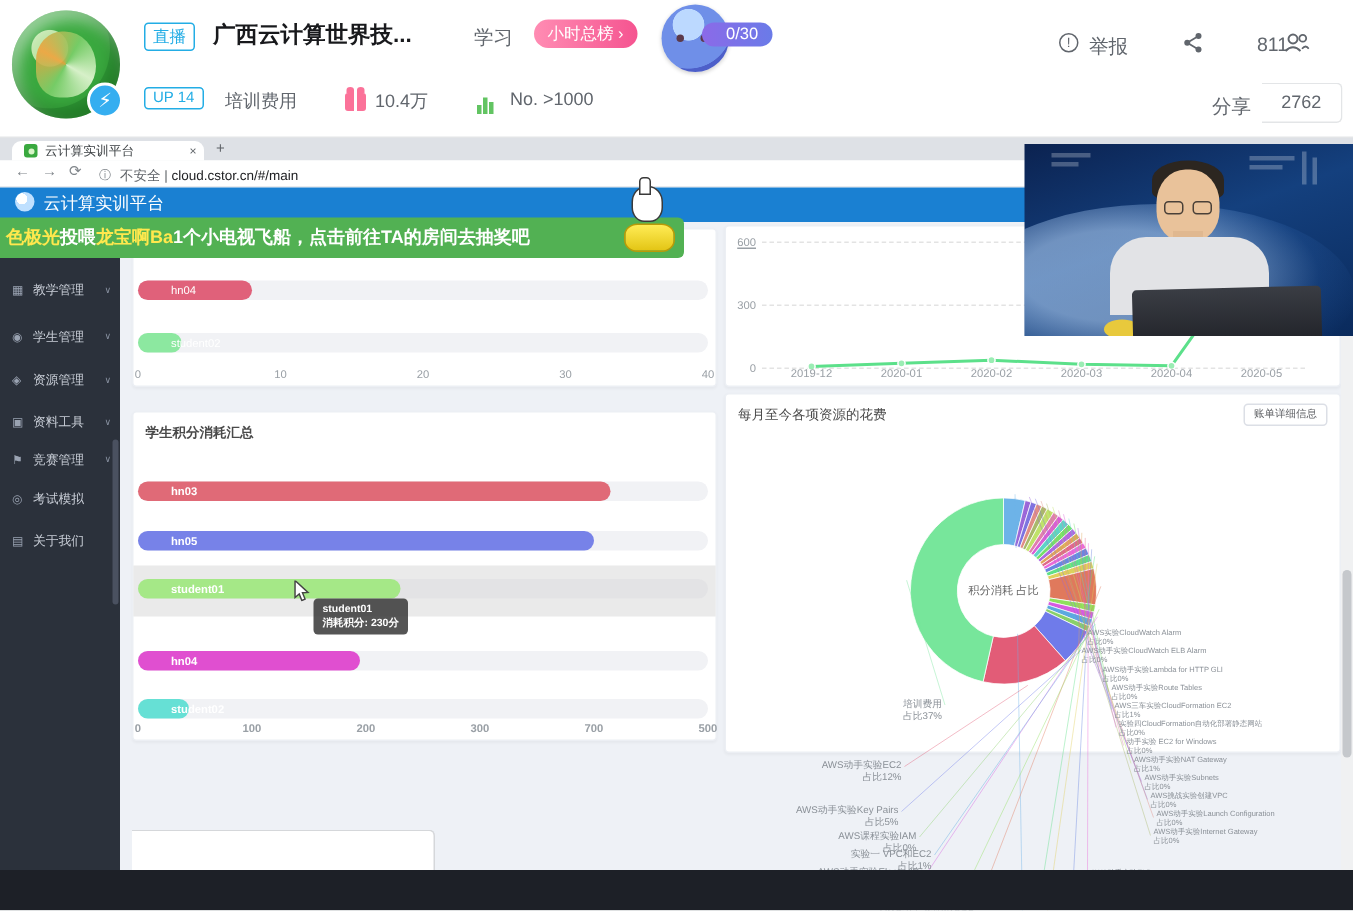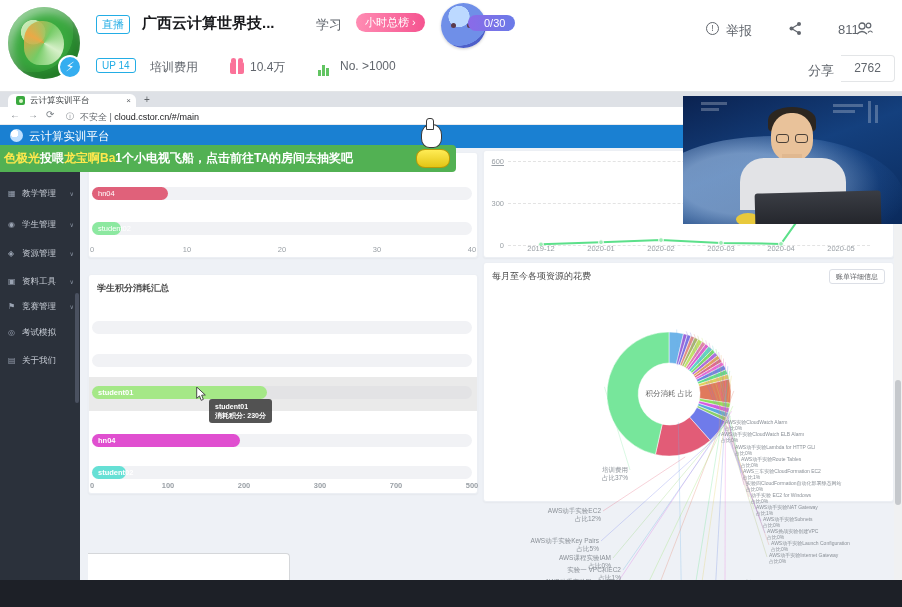--- a/index.html
+++ b/index.html
@@ -47,21 +47,21 @@
   #bluebar .cloud{display:inline-block;width:13px;height:13px;border-radius:50%;background:radial-gradient(circle at 35% 35%,#fff 0 30%,#bfe0ff 31% 100%);vertical-align:-2px;margin:0 6px 0 10px;}
   #sidebar{position:absolute;left:0;top:47px;width:80px;height:408px;background:#2b313b;}
   .side-item{position:absolute;left:0;width:80px;height:15px;color:#c8cdd6;font-size:8.5px;line-height:15px;cursor:pointer;}
   .si-ic{position:absolute;left:8px;font-size:8px;color:#9aa3b2;}
   .si-lb{position:absolute;left:22px;}
   .si-ch{position:absolute;right:6px;font-size:6px;color:#8a93a3;top:1px;}
   #side-thumb{position:absolute;left:75px;top:168px;width:4px;height:110px;background:#4a5160;border-radius:2px;}
   .panel{position:absolute;background:#fff;border:1px solid #eceff4;border-radius:3px;box-shadow:0 1px 2px rgba(0,0,0,.04);}
   .ptitle{position:absolute;left:8px;top:7px;font-size:9px;color:#4a4a4a;}
   .track{position:absolute;height:13px;background:#f1f2f5;border-radius:7px;width:380px;left:3px;}
-  .bar{position:absolute;height:13px;border-radius:7px;color:#fff;font-size:7.5px;line-height:13px;padding-left:6px;white-space:nowrap;}
+  .bar{position:absolute;height:13px;border-radius:7px;color:#fff;font-size:7.5px;line-height:13px;padding-left:22px;white-space:nowrap;}
   .tick{position:absolute;font-size:7.5px;color:#9aa0a6;width:30px;text-align:center;}
   .gline{position:absolute;border-top:1px dashed #e3e3e3;}
   .ylab{position:absolute;font-size:7.5px;color:#9aa0a6;width:18px;text-align:right;}
   .hlband{position:absolute;left:0;width:388px;height:34px;background:#d9d9d9;opacity:.55;}
   #tooltip{position:absolute;background:rgba(55,55,55,.85);border-radius:3px;color:#fff;font-size:7px;line-height:9px;padding:3px 6px;white-space:nowrap;}
   .pl{position:absolute;font-size:5px;line-height:5.8px;color:#8a9097;white-space:nowrap;}
   .pl.lg{font-size:6.5px;line-height:7.5px;}
   #pie-center{position:absolute;font-size:7.5px;color:#666;text-align:center;}
   .btn-detail{position:absolute;right:8px;top:6px;height:15px;border:1px solid #dcdfe6;border-radius:3px;font-size:7px;color:#606266;line-height:13px;padding:0 6px;background:#fff;}
   
@@ -226,21 +226,23 @@
         <div class="tick" style="left: 99px; top: 93px; width: 36px;">2020-01</div>
         <div class="tick" style="left: 159px; top: 93px; width: 36px;">2020-02</div>
         <div class="tick" style="left: 219px; top: 93px; width: 36px;">2020-03</div>
         <div class="tick" style="left: 279px; top: 93px; width: 36px;">2020-04</div>
         <div class="tick" style="left: 339px; top: 93px; width: 36px;">2020-05</div>
       </div>
     <div class="panel" id="panel-bl" style="left:88px;top:149px;width:390px;height:220px;font-weight:bold;">
       <div class="ptitle">学生积分消耗汇总</div>
     <div class="hlband" style="top: 102px;"></div>
         <div class="track" style="top: 46px;"></div>
+        <div class="bar" style="left: 3px; top: 46px; width: 315px; background: rgb(224, 106, 119);">hn03</div>
         <div class="track" style="top: 79px;"></div>
+        <div class="bar" style="left: 3px; top: 79px; width: 304px; background: rgb(119, 130, 232);">hn05</div>
         <div class="track" style="top: 111px; background: rgb(227, 227, 229);"></div>
         <div class="bar" style="left: 3px; top: 111px; width: 175px; background: rgb(165, 232, 135);">student01</div>
         <div class="track" style="top: 159px;"></div>
         <div class="bar" style="left: 3px; top: 159px; width: 148px; background: rgb(224, 79, 208);">hn04</div>
         <div class="track" style="top: 191px;"></div>
         <div class="bar" style="left: 3px; top: 191px; width: 34px; background: rgb(102, 224, 213);">student02</div>
         <div class="tick" style="left: -12px; top: 206px;">0</div>
         <div class="tick" style="left: 64px; top: 206px;">100</div>
         <div class="tick" style="left: 140px; top: 206px;">200</div>
         <div class="tick" style="left: 216px; top: 206px;">300</div>

